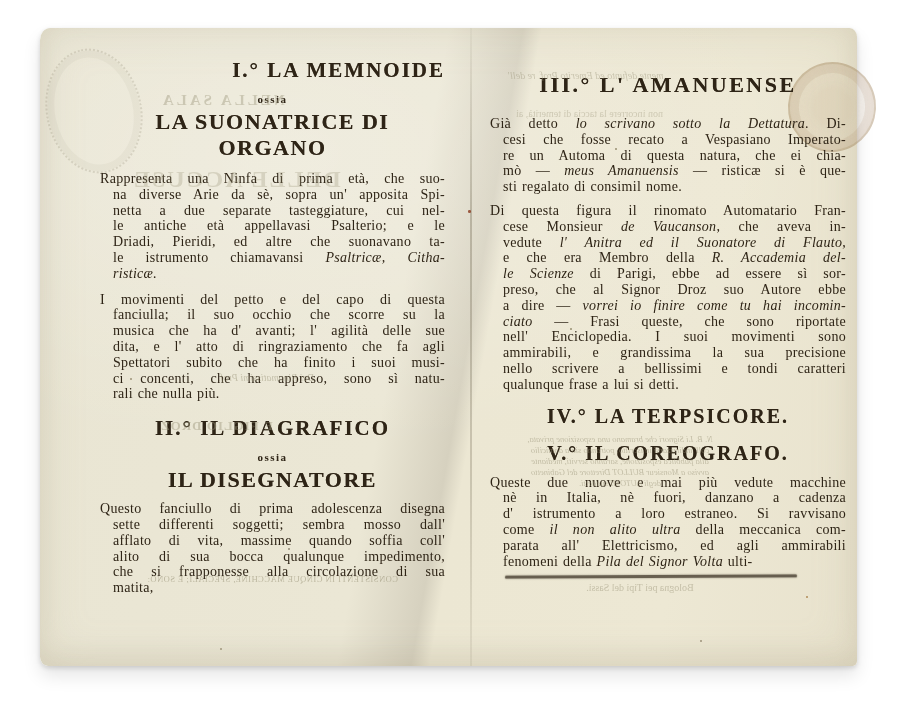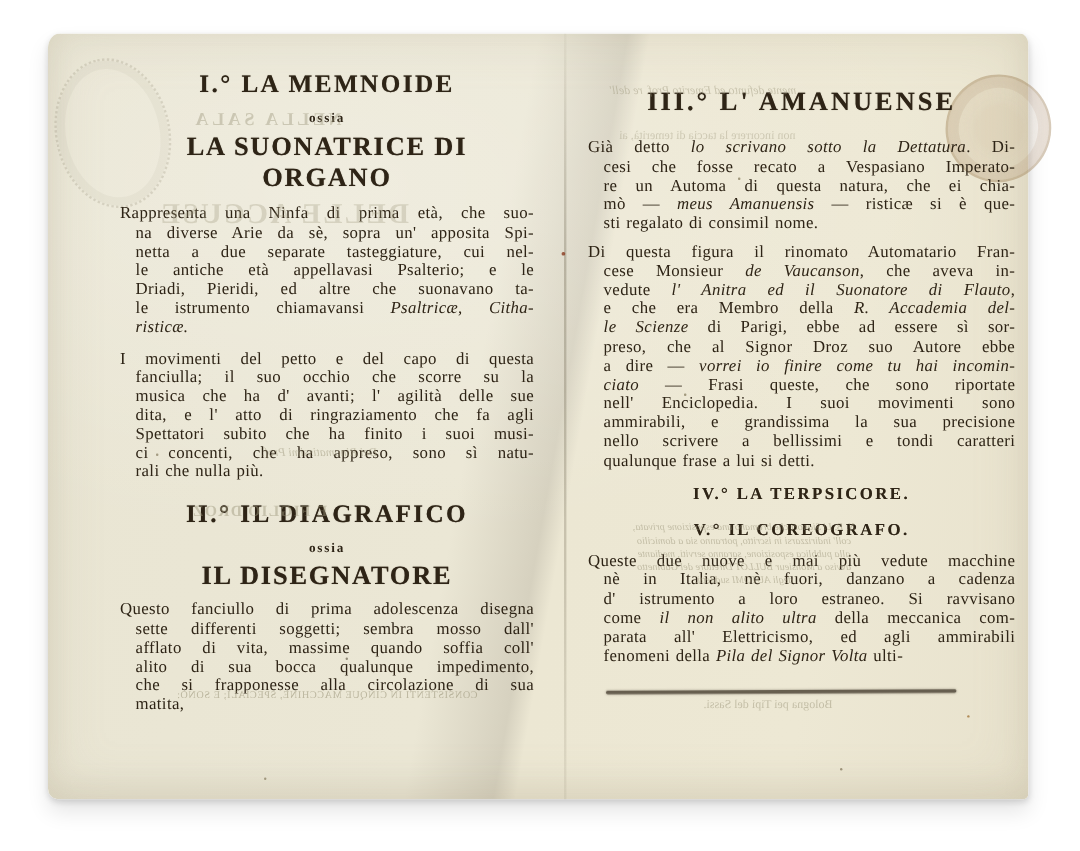--- a/index.html
+++ b/index.html
@@ -16,30 +16,30 @@
   #fold{position:absolute;left:430px;top:0;width:2px;height:100%;
     background:linear-gradient(rgba(120,112,90,.05),rgba(120,112,90,.38) 30%,rgba(120,112,90,.30) 70%,rgba(120,112,90,.10));
     filter:blur(.4px);}
   .page{position:absolute;top:0;color:#2e2416;}
   #left-col{left:60px;width:345px;}
   #right-col{left:450px;width:356px;}
   .h1{font-weight:700;text-align:center;font-size:21px;letter-spacing:2px;
       margin:0;text-shadow:0 0 .6px rgba(46,36,22,.65);}
   .h2{font-weight:700;text-align:center;font-size:22px;letter-spacing:1.5px;
       margin:0;text-shadow:0 0 .6px rgba(46,36,22,.65);}
-  .h3{font-weight:700;text-align:center;font-size:14px;letter-spacing:2px;
+  .h3{font-weight:700;text-align:center;font-size:20px;letter-spacing:2px;
       margin:0;text-shadow:0 0 .5px rgba(46,36,22,.6);}
   .ossia{font-weight:700;text-align:center;font-size:11px;letter-spacing:1.5px;margin:0;}
   .para{font-size:14px;line-height:15.8px;letter-spacing:.3px;word-spacing:1px;}
   .para .line{text-align:justify;text-align-last:justify;white-space:nowrap;}
   .para .line.cont{margin-left:13px;}
   .para .line.last{text-align-last:left;}
   .it{font-style:italic;}
   
-  #l-h1a{margin-top:30px;} #l-ossia-a{margin-top:10px;} #l-h2a{margin-top:4px;}
+  #l-h1a{margin-top:30px;text-align:right;} #l-ossia-a{margin-top:10px;} #l-h2a{margin-top:4px;}
   #l-p1{margin-top:10px;} #l-p2{margin-top:10px;}
   #l-h1b{margin-top:14px;} #l-ossia-b{margin-top:10px;} #l-h2b{margin-top:4px;}
   #l-p3{margin-top:8px;}
   
   #r-h1{margin-top:44px;font-size:22px;letter-spacing:2.5px;}
   #r-p1{margin-top:18px;} #r-p2{margin-top:8px;}
   #r-hiv{margin-top:12px;} #r-hv{margin-top:14px;}
   #r-p3{margin-top:10px;}
   
   .bleed{position:absolute;color:#9d977c;transform:scaleX(-1);

